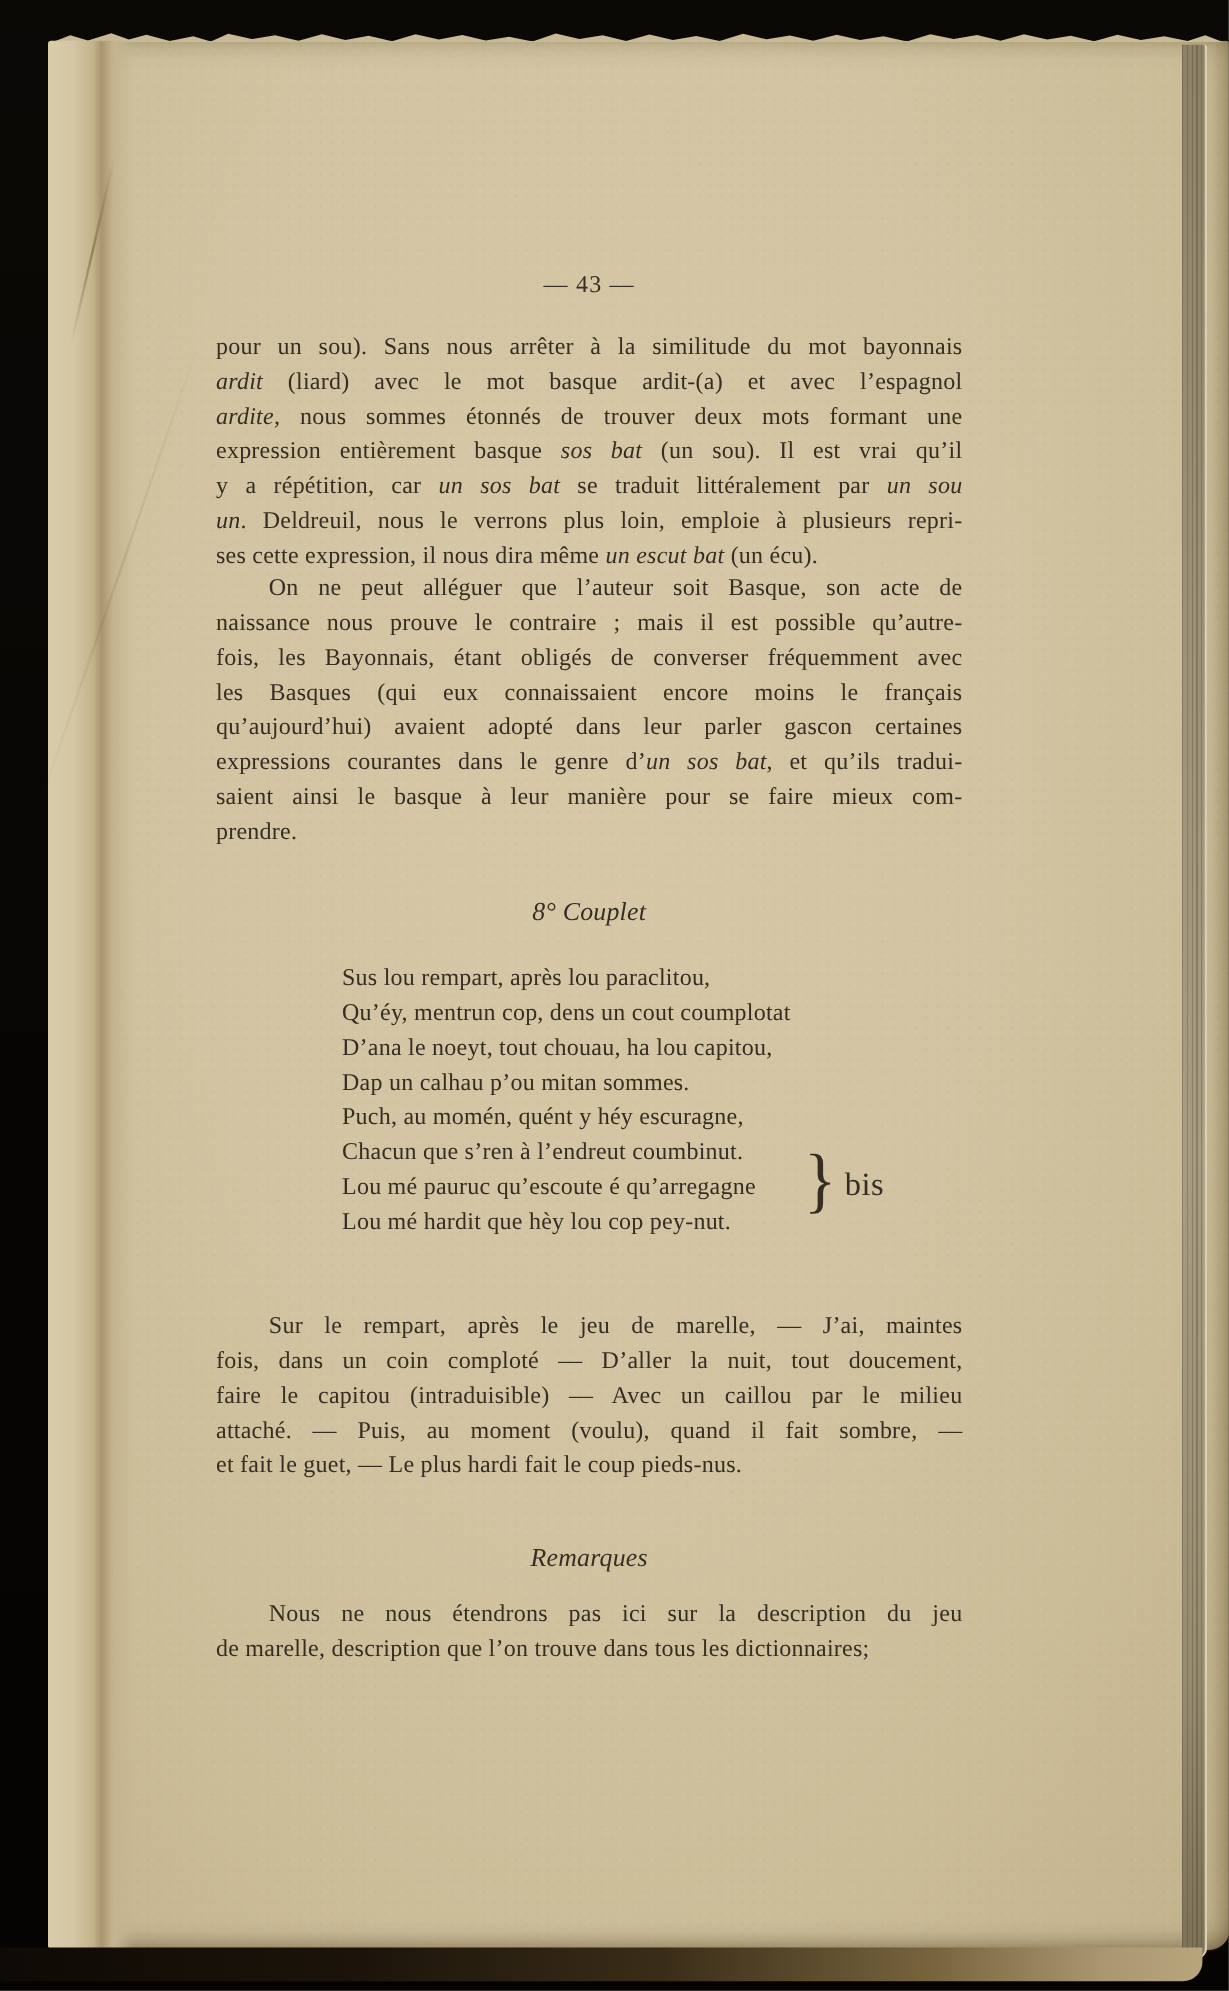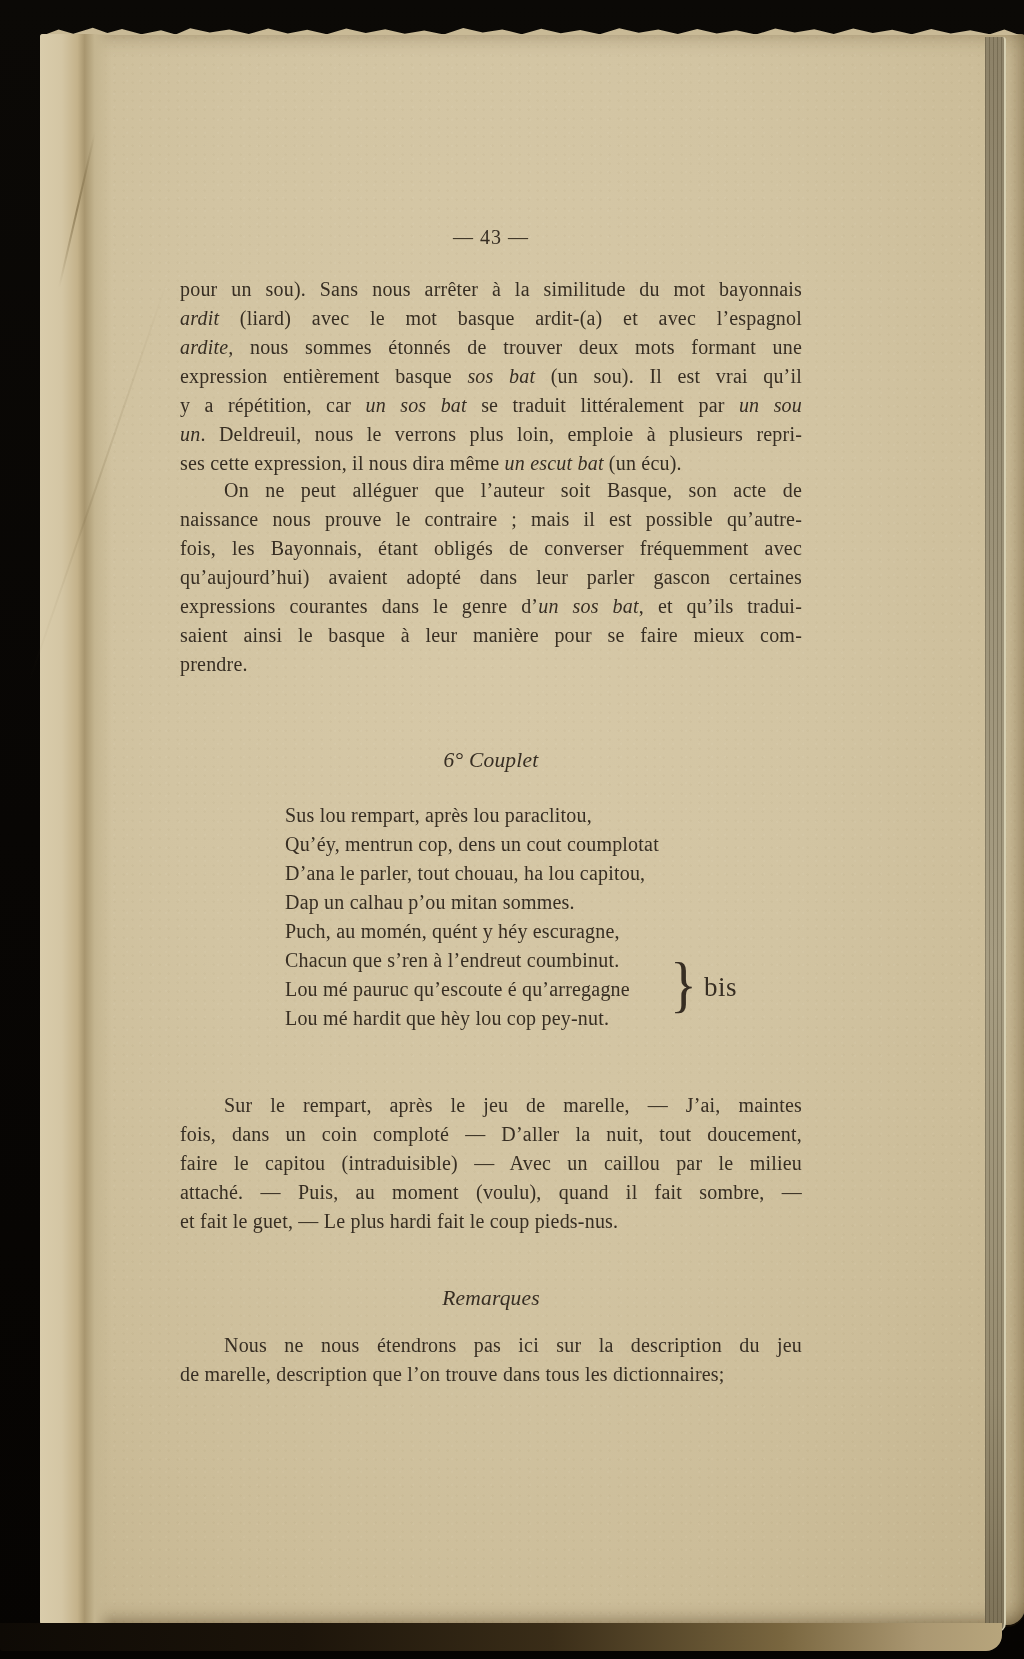--- a/index.html
+++ b/index.html
@@ -89,32 +89,33 @@
       <div class="tl jl"><span>expression entièrement basque </span><span class="it">sos bat</span><span> (un sou). Il est vrai qu’il</span></div>
       <div class="tl jl"><span>y a répétition, car </span><span class="it">un sos bat</span><span> se traduit littéralement par </span><span class="it">un sou</span></div>
       <div class="tl jl"><span class="it">un</span><span>. Deldreuil, nous le verrons plus loin, emploie à plusieurs repri-</span></div>
       <div class="tl"><span>ses cette expression, il nous dira même </span><span class="it">un escut bat</span><span> (un écu).</span></div>
     </div>
 
   <div id="para2" class="col txt">
       <div class="tl jl" style="padding-left: 44px; font-family: Liberation Serif, serif;"><span>On ne peut alléguer que l’auteur soit Basque, son acte de</span></div>
       <div class="tl jl"><span>naissance nous prouve le contraire ; mais il est possible qu’autre-</span></div>
       <div class="tl jl"><span>fois, les Bayonnais, étant obligés de converser fréquemment avec</span></div>
+      <div class="tl jl"><span>les Basques (qui eux connaissaient encore moins le français</span></div>
       <div class="tl jl"><span>qu’aujourd’hui) avaient adopté dans leur parler gascon certaines</span></div>
       <div class="tl jl"><span>expressions courantes dans le genre d’</span><span class="it">un sos bat</span><span>, et qu’ils tradui-</span></div>
       <div class="tl jl"><span>saient ainsi le basque à leur manière pour se faire mieux com-</span></div>
       <div class="tl"><span>prendre.</span></div>
     </div>
 
-  <div id="couplet-heading" class="col txt heading">6° Couplet</div>
+  <div id="couplet-heading" class="col txt heading">8° Couplet</div>
 
   <div id="verse" class="col txt">
       <div class="tl"><span>Sus lou rempart, après lou paraclitou,</span></div>
       <div class="tl"><span>Qu’éy, mentrun cop, dens un cout coumplotat</span></div>
-      <div class="tl"><span>D’ana le parler, tout chouau, ha lou capitou,</span></div>
+      <div class="tl"><span>D’ana le noeyt, tout chouau, ha lou capitou,</span></div>
       <div class="tl"><span>Dap un calhau p’ou mitan sommes.</span></div>
       <div class="tl"><span>Puch, au momén, quént y héy escuragne,</span></div>
       <div class="tl"><span>Chacun que s’ren à l’endreut coumbinut.</span></div>
       <div class="tl"><span>Lou mé pauruc qu’escoute é qu’arregagne</span></div>
       <div class="tl"><span>Lou mé hardit que hèy lou cop pey-nut.</span></div>
     </div>
 
   <div class="bis-group">
     <span class="brace">}</span>
     <span class="bis">bis</span>

